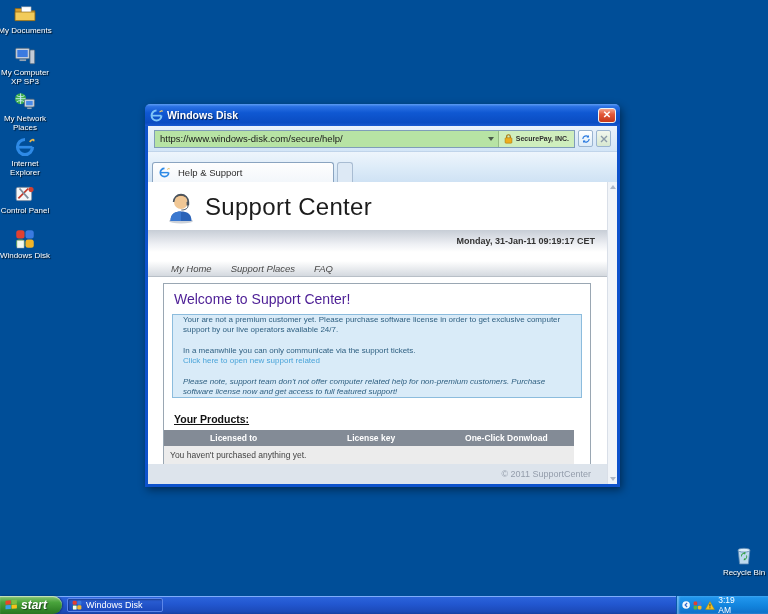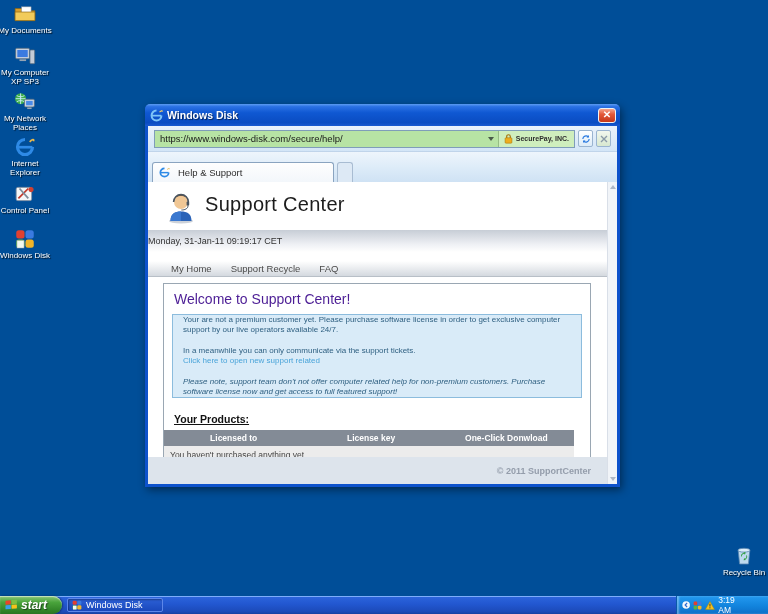--- a/index.html
+++ b/index.html
@@ -55,45 +55,45 @@
   .viewport { flex:1; position:relative; background:#fff; overflow:hidden; }
   .scrollbar { position:absolute; right:0; top:0; bottom:0; width:10px; background:#f1f4f8; border-left:1px solid #d9dfe8; }
   .sb-up,.sb-dn { position:absolute; left:0; right:0; height:10px; display:flex; align-items:center; justify-content:center; }
   .sb-up { top:0; } .sb-dn { bottom:0; }
   .sb-up i { width:0;height:0;border-left:3px solid transparent;border-right:3px solid transparent;border-bottom:4px solid #aeb8c6; }
   .sb-dn i { width:0;height:0;border-left:3px solid transparent;border-right:3px solid transparent;border-top:4px solid #aeb8c6; }
 
   .page { position:absolute; left:0; top:0; right:10px; bottom:0; background:#fff; }
   .page-header { height:48px; position:relative; }
   .avatar { position:absolute; left:18px; top:9px; width:30px; height:33px; }
-  .page-title { position:absolute; left:57px; top:11px; font-size:20px; color:#1c1c1c; letter-spacing:.3px; }
+  .page-title { position:absolute; left:57px; top:11px; font-size:24px; color:#1c1c1c; letter-spacing:.3px; }
   .date-band { height:22px; background:linear-gradient(#c7cdd6 0%, #eef0f4 65%, #ffffff 100%);
-    display:flex; align-items:center; justify-content:flex-start; padding-right:12px;
-    font-size:9px; font-weight:normal; color:#333; }
+    display:flex; align-items:center; justify-content:flex-end; padding-right:12px;
+    font-size:9px; font-weight:bold; color:#333; }
   .nav-strip { height:16px; margin-top:9px; background:linear-gradient(#ffffff,#d4d9df);
     border-bottom:1px solid #b8bfc7; display:flex; align-items:center; gap:19px; padding-left:23px;
-    font-size:9.5px; color:#4a4a4a; }
+    font-size:9.5px; color:#4a4a4a;font-style:italic; }
   .nav-strip span { cursor:pointer; }
 
   .main { position:absolute; left:0; right:0; top:95px; bottom:0; }
   .card { position:absolute; left:15px; top:6px; width:428px; bottom:11px; background:#fff; border:1px solid #9aa7b3; }
   .card h2 { margin:0; padding:7px 10px 7px; font-size:14px; font-weight:normal; color:#4c1d95; }
   .info-panel { margin:0 8px; border:1px solid #8cbcdd; background:#d9ebf8; padding:0 10px;
     font-size:8px; line-height:10px; color:#2e5f80; }
   .info-panel p { margin:0; }
   .info-panel .sp { margin-bottom:11px; }
   .ticket-link { color:#4aa4d9; cursor:pointer; }
   .note { font-style:italic; }
   .products-heading { margin:15px 10px 5px; font-size:10.5px; font-weight:bold; text-decoration:underline; color:#111; }
   .products-table { width:calc(100% - 16px); margin:0 0; border-collapse:collapse; }
   .products-table th { background:#838b96; color:#fff; font-size:8.5px; font-weight:bold; padding:3px 0; text-align:center; }
   .products-table td { background:#ececec; color:#444; font-size:8.5px; padding:4px 6px; }
-  .page-footer { position:absolute; left:0; right:0; bottom:0; height:27px; background:#dde4ec;
+  .page-footer { position:absolute; left:0; right:0; bottom:0; height:20px; background:#dde4ec;
     display:flex; align-items:center; justify-content:flex-end; padding-right:16px;
-    font-size:9px; color:#949dab;font-weight:bold; }
+    font-size:9px; color:#949dab; }
 
   
   .taskbar { position:absolute; left:0; right:0; bottom:0; height:18px;
     background:linear-gradient(#4a8af0 0%, #2b63da 8%, #2257d0 45%, #1c4ab8 88%, #16409f 100%);
     box-shadow:inset 0 1px 0 rgba(140,185,255,.8);border-radius:8px; }
   .start-btn { position:absolute; left:0; top:0; height:18px; width:62px;
     border-radius:0 9px 9px 0;
     background:linear-gradient(#8cc878 0%, #4aa43c 35%, #318428 80%, #2a7522 100%);
     box-shadow:inset 0 1px 1px rgba(255,255,255,.55), 1px 0 2px rgba(0,0,0,.4);
     display:flex; align-items:center; gap:3px; padding-left:5px;
@@ -252,21 +252,21 @@
           </svg>
           <div class="page-title">Support Center</div>
         </div>
 
         <div class="date-band">
           <span>Monday, 31-Jan-11 09:19:17 CET</span>
         </div>
 
         <div class="nav-strip">
           <span>My Home</span>
-          <span>Support Recycle</span>
+          <span>Support Places</span>
           <span>FAQ</span>
         </div>
 
         <div class="main">
           <div class="card">
             <h2>Welcome to Support Center!</h2>
 
             <div class="info-panel">
               <p class="sp">Your are not a premium customer yet. Please purchase software license in order to get exclusive computer support by our live operators available 24/7.</p>
               <p>In a meanwhile you can only communicate via the support tickets.</p>

